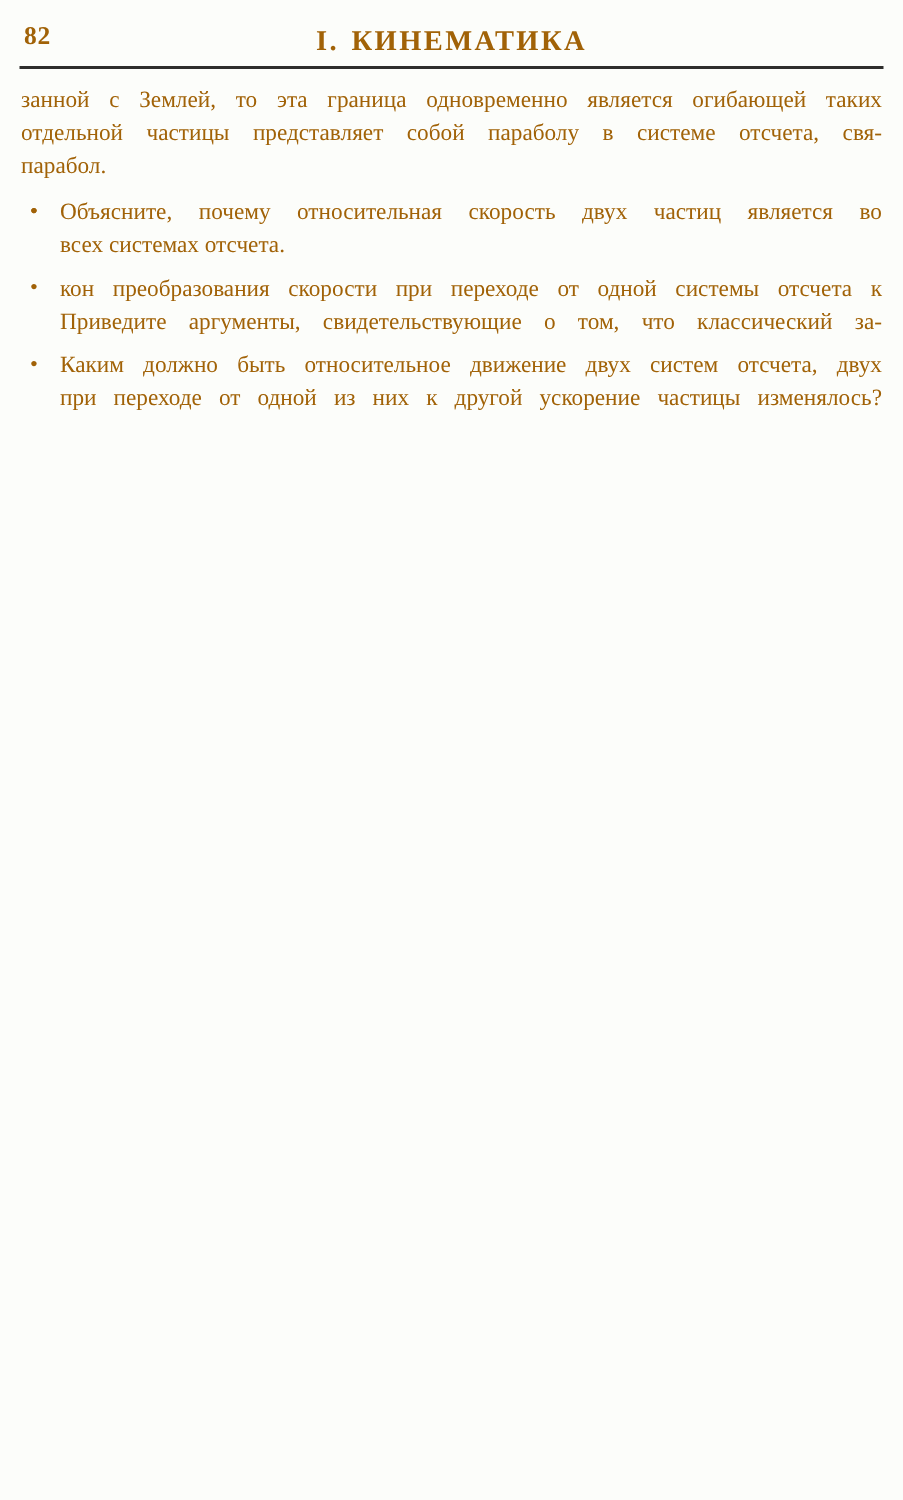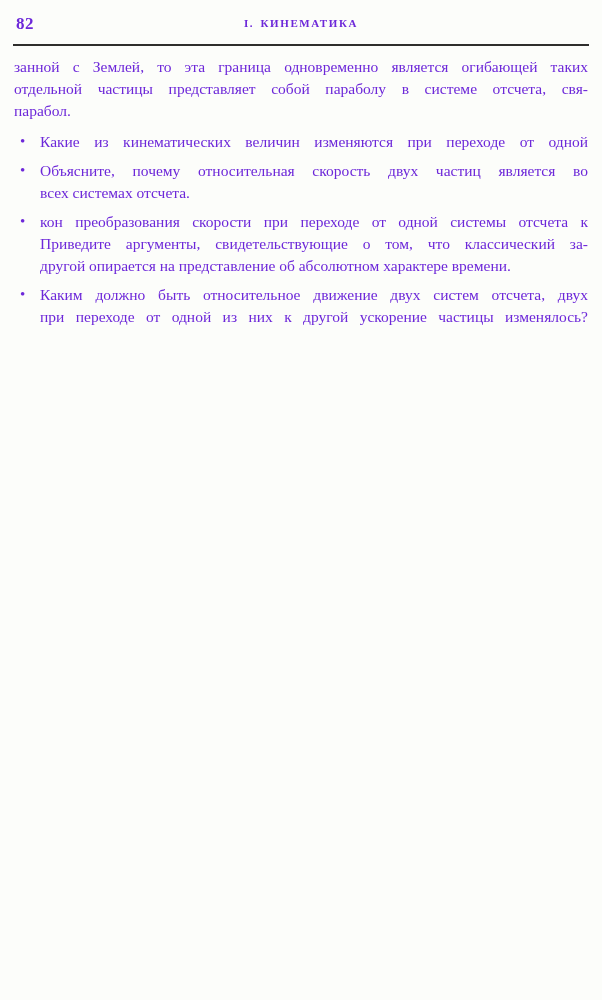--- a/index.html
+++ b/index.html
@@ -5,21 +5,21 @@
   html, body {
     margin: 0;
     padding: 0;
     background: #fcfdfa;
   }
   .page {
     position: relative;
     width: 602px;
     height: 1000px;
     background: #fcfdfa;
-    color: #6d28d9;
+    color: #a16207;
     font-family: "Liberation Serif", "DejaVu Serif", serif;
     overflow: hidden;
     box-sizing: border-box;
   }
   .running-header {
     position: relative;
     padding-top: 17px;
     height: 27px;
   }
   .page-number {
@@ -29,21 +29,21 @@
     font-size: 17px;
     font-weight: bold;
     letter-spacing: 0.5px;
   }
   .running-head-title {
     position: absolute;
     left: 0;
     right: 0;
     top: 17px;
     text-align: center;
-    font-size: 11px;
+    font-size: 19px;
     font-weight: bold;
     letter-spacing: 1.6px;
     word-spacing: 2px;
   }
   .header-rule {
     position: absolute;
     left: 13px;
     right: 13px;
     top: 44px;
     height: 0;
@@ -98,34 +98,32 @@
     <div class="intro-paragraph">
       <div class="line just">занной с Землей, то эта граница одновременно является огибающей таких</div>
       <div class="line just">отдельной частицы представляет собой параболу в системе отсчета, свя-</div>
       <div class="line">парабол.</div>
     </div>
 
     <div class="question-list">
 
       <div class="question-item">
         <span class="bullet-marker">•</span>
-        <div class="line just">Какие из кинематических величин изменяются при переходе от одной</div>
       </div>
 
       <div class="question-item">
         <span class="bullet-marker">•</span>
         <div class="line just">Объясните, почему относительная скорость двух частиц является во</div>
         <div class="line">всех системах отсчета.</div>
       </div>
 
       <div class="question-item">
         <span class="bullet-marker">•</span>
         <div class="line just">кон преобразования скорости при переходе от одной системы отсчета к</div>
         <div class="line just">Приведите аргументы, свидетельствующие о том, что классический за-</div>
-        <div class="line">другой опирается на представление об абсолютном характере времени.</div>
       </div>
 
       <div class="question-item">
         <span class="bullet-marker">•</span>
         <div class="line just">Каким должно быть относительное движение двух систем отсчета, двух</div>
         <div class="line just">при переходе от одной из них к другой ускорение частицы изменялось?</div>
       </div>
 
     </div>
   </div>

